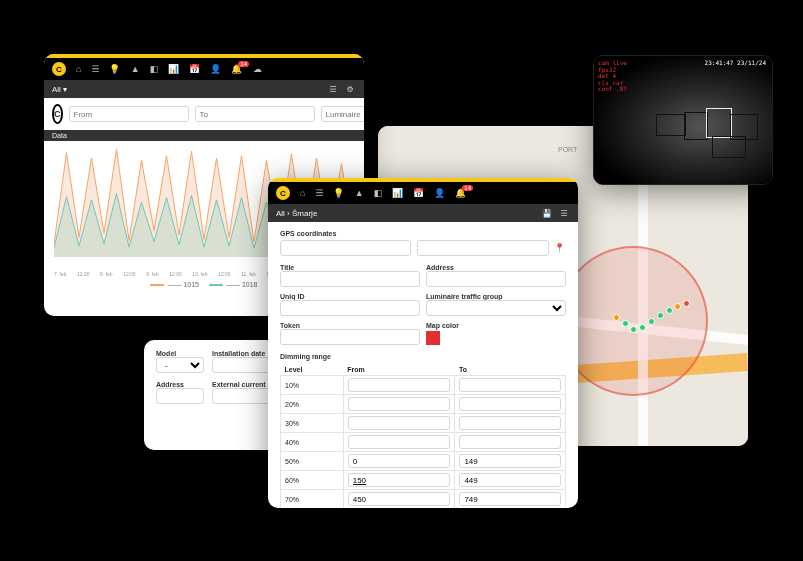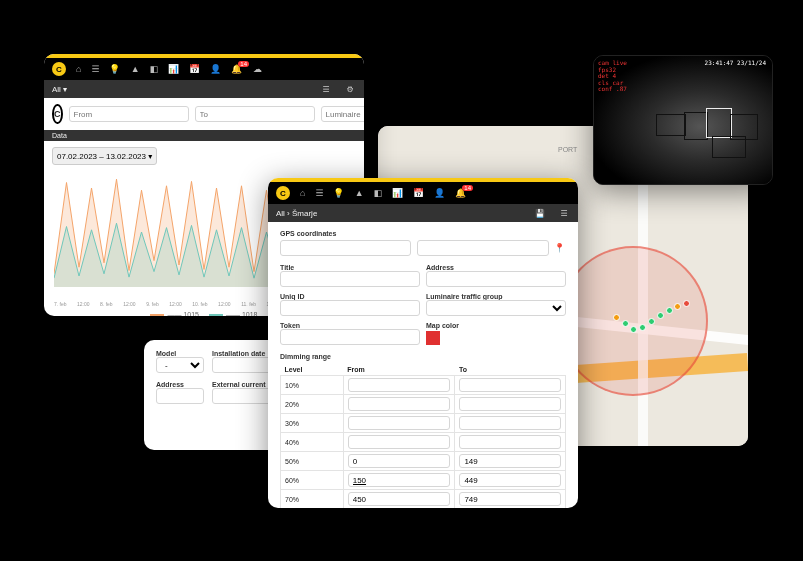--- a/index.html
+++ b/index.html
@@ -5,21 +5,21 @@
   html,body{margin:0;padding:0;width:803px;height:561px;background:#000;font-family:Arial,Helvetica,sans-serif;font-size:9px;color:#222;overflow:hidden}
   *{box-sizing:border-box}
   .panel{position:absolute;background:#fff;border-radius:10px;box-shadow:0 6px 30px rgba(0,0,0,.45);overflow:hidden}
   .topstripe{height:4px;background:#f8c914}
   .iconbar{height:22px;background:#000;display:flex;align-items:center;padding:0 8px;gap:10px}
   .iconbar .logo{width:14px;height:14px;border-radius:50%;background:#f8c914;display:flex;align-items:center;justify-content:center;font-weight:bold;color:#000;font-size:8px}
   .iconbar .sp{flex:1}
   .iconbar .ic{color:#bbb;font-size:9px;display:flex;align-items:center}
   .iconbar .ic.red{color:#f33;position:relative}
   .iconbar .ic.red .badge{position:absolute;top:-3px;right:-6px;background:#f33;color:#fff;border-radius:6px;padding:0 2px;font-size:6px}
-  .crumbbar{height:18px;background:#333;color:#eee;display:flex;align-items:center;padding:0 8px;gap:12px;font-size:8px}
+  .crumbbar{height:18px;background:#333;color:#eee;display:flex;align-items:center;padding:0 8px;gap:5px;font-size:8px}
   .crumbbar .sp{flex:1}
   .crumbbar .ctl{width:12px;height:12px;display:flex;align-items:center;justify-content:center;color:#ccc}
   .input{border:1px solid #d6d6d6;border-radius:3px;height:16px;padding:0 4px;font-size:8px;background:#fff}
   .label{font-size:7px;color:#333;font-weight:bold}
   
   .chart{position:relative;height:120px;margin:6px 10px 0 10px}
   .xlabels{position:absolute;bottom:-10px;left:0;right:0;display:flex;justify-content:space-between;color:#999;font-size:5px}
   .legend{display:flex;gap:10px;justify-content:center;font-size:7px;color:#666;margin-top:14px}
   .legend .sw{display:inline-block;width:14px;height:2px;margin-right:3px;vertical-align:middle}
   
@@ -114,23 +114,20 @@
   </div>
 
   <div style="display:flex;align-items:center;gap:6px;padding:6px 8px">
     <div style="width:20px;height:20px;border-radius:50%;border:2px solid #000;display:flex;align-items:center;justify-content:center;font-weight:bold">C</div>
     <input class="input" style="flex: 1 1 0%;" placeholder="From">
     <input class="input" style="flex: 1 1 0%;" placeholder="To">
     <input class="input" style="flex: 1 1 0%;" placeholder="Luminaire">
 
   </div>
   <div style="background:#333;color:#eee;font-size:7px;padding:2px 8px">Data</div>
-  <div style="padding:6px 8px">
-    <button class="input" style="height:18px;background:#efefef;border-color:#ccc;cursor:pointer">07.02.2023 – 13.02.2023 ▾</button>
-  </div>
 
   <div class="chart">
     <svg id="chartsvg" width="300" height="110" viewBox="0 0 300 110" preserveAspectRatio="none" style="position:absolute;inset:0">
         <path d="M0,110 L0.0,96.8 L12.5,5.5 L25.0,90.2 L37.5,11.0 L50.0,85.8 L62.5,2.2 L75.0,93.5 L87.5,13.2 L100.0,83.6 L112.5,8.8 L125.0,88.0 L137.5,4.4 L150.0,92.4 L162.5,11.0 L175.0,90.2 L187.5,8.8 L200.0,94.6 L212.5,13.2 L225.0,88.0 L237.5,6.6 L250.0,92.4 L262.5,11.0 L275.0,90.2 L287.5,16.5 L300.0,94.6 L300,110 Z" fill="#f4a46a" fill-opacity="0.25"></path>
         <path d="M0.0,96.8 L12.5,5.5 L25.0,90.2 L37.5,11.0 L50.0,85.8 L62.5,2.2 L75.0,93.5 L87.5,13.2 L100.0,83.6 L112.5,8.8 L125.0,88.0 L137.5,4.4 L150.0,92.4 L162.5,11.0 L175.0,90.2 L187.5,8.8 L200.0,94.6 L212.5,13.2 L225.0,88.0 L237.5,6.6 L250.0,92.4 L262.5,11.0 L275.0,90.2 L287.5,16.5 L300.0,94.6" fill="none" stroke="#f4a46a" stroke-width="1"></path>
         <path d="M0,110 L0.0,101.2 L12.5,49.5 L25.0,99.0 L37.5,52.8 L50.0,96.8 L62.5,46.2 L75.0,100.1 L87.5,55.0 L100.0,94.6 L112.5,50.6 L125.0,97.9 L137.5,48.4 L150.0,100.1 L162.5,52.8 L175.0,99.0 L187.5,50.6 L200.0,101.2 L212.5,55.0 L225.0,97.9 L237.5,49.5 L250.0,100.1 L262.5,52.8 L275.0,99.0 L287.5,57.2 L300.0,101.2 L300,110 Z" fill="#6fc7ba" fill-opacity="0.25"></path>
         <path d="M0.0,101.2 L12.5,49.5 L25.0,99.0 L37.5,52.8 L50.0,96.8 L62.5,46.2 L75.0,100.1 L87.5,55.0 L100.0,94.6 L112.5,50.6 L125.0,97.9 L137.5,48.4 L150.0,100.1 L162.5,52.8 L175.0,99.0 L187.5,50.6 L200.0,101.2 L212.5,55.0 L225.0,97.9 L237.5,49.5 L250.0,100.1 L262.5,52.8 L275.0,99.0 L287.5,57.2 L300.0,101.2" fill="none" stroke="#6fc7ba" stroke-width="1"></path>
       </svg>
     <div class="xlabels" id="xlabels">
         <span>7. feb</span>

